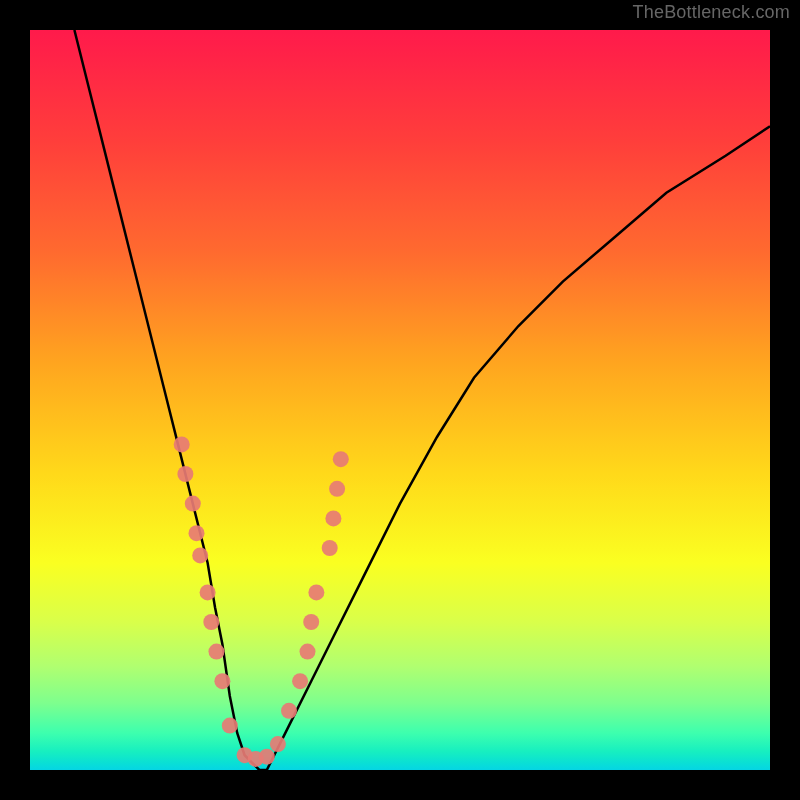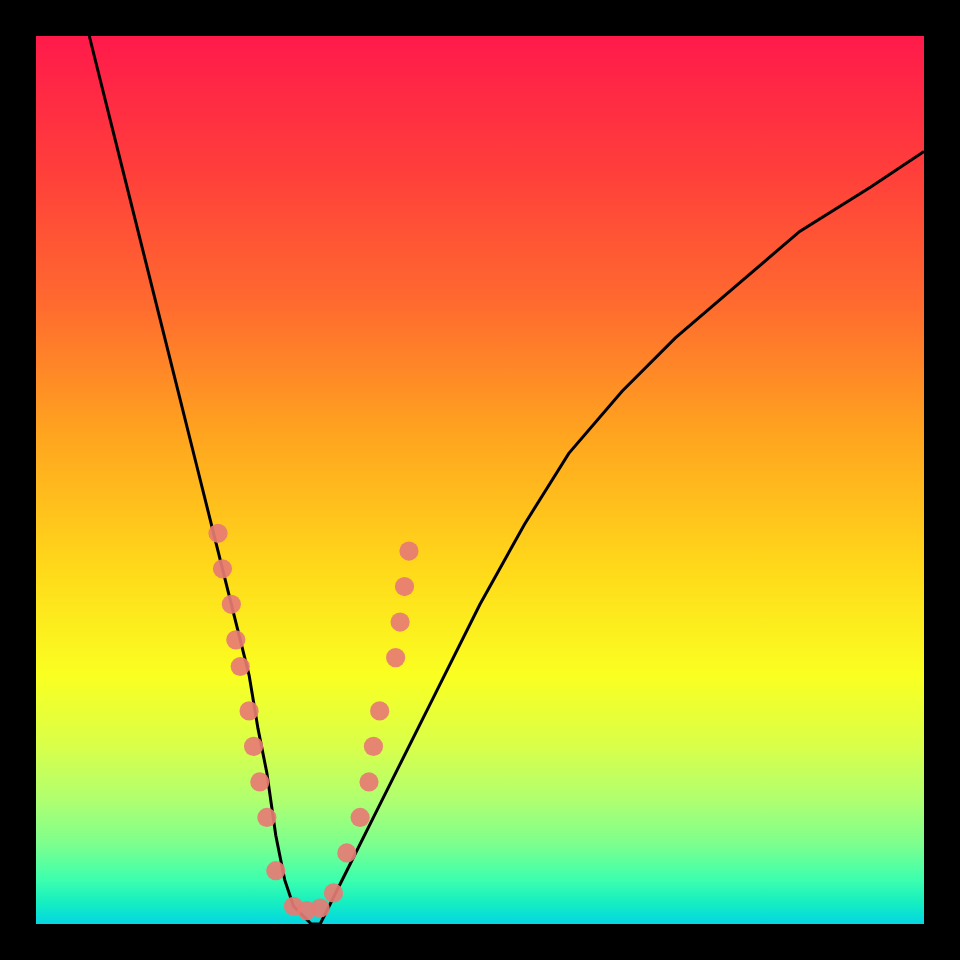--- a/index.html
+++ b/index.html
@@ -85,13 +85,14 @@
           <circle cx="277.50" cy="621.60" r="8" fill="#e77b74" opacity="0.92"></circle>
           <circle cx="281.20" cy="592.00" r="8" fill="#e77b74" opacity="0.92"></circle>
           <circle cx="286.38" cy="562.40" r="8" fill="#e77b74" opacity="0.92"></circle>
           <circle cx="299.70" cy="518.00" r="8" fill="#e77b74" opacity="0.92"></circle>
           <circle cx="303.40" cy="488.40" r="8" fill="#e77b74" opacity="0.92"></circle>
           <circle cx="307.10" cy="458.80" r="8" fill="#e77b74" opacity="0.92"></circle>
           <circle cx="310.80" cy="429.20" r="8" fill="#e77b74" opacity="0.92"></circle>
         </g>
     </svg>
   </div>
+  <div class="watermark">TheBottleneck.com</div>
 </div>
 
 </body></html>

